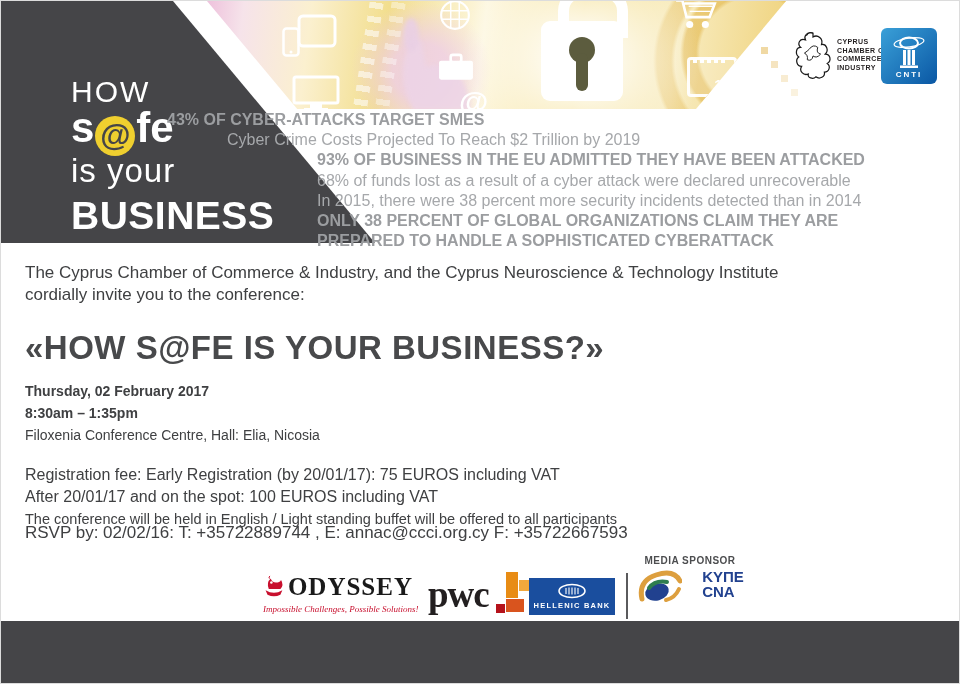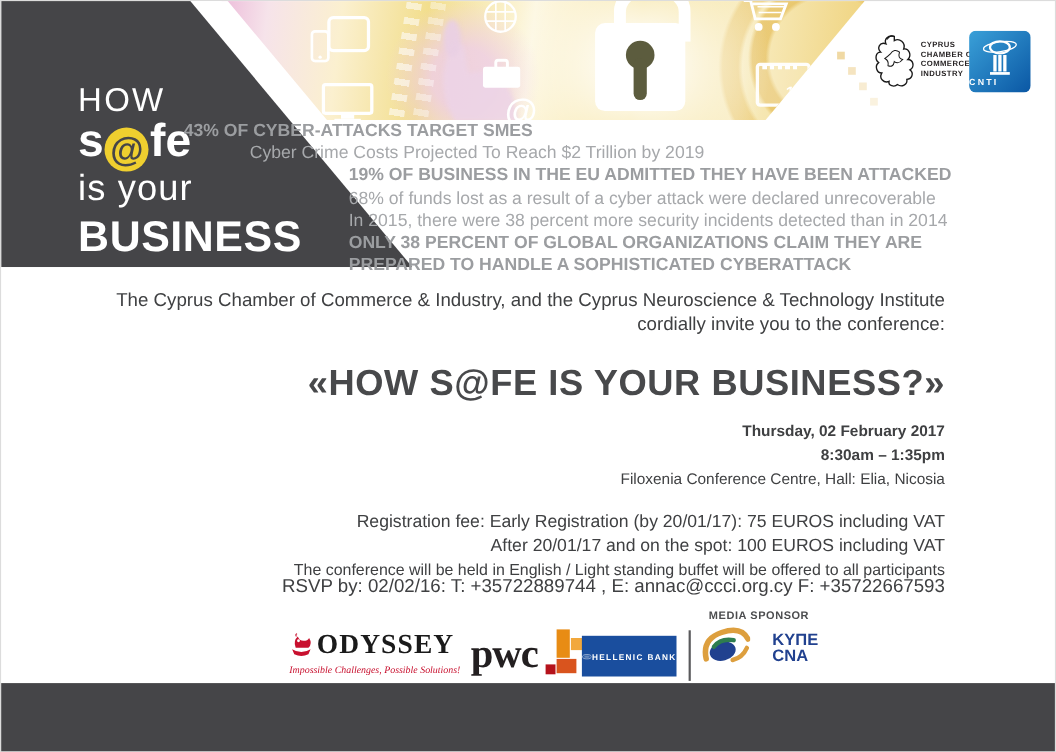--- a/index.html
+++ b/index.html
@@ -38,54 +38,54 @@
   #b2{top:103px;font-size:42px;font-weight:bold;letter-spacing:0;}
   #b2 .at{display:inline-block;width:40px;height:40px;line-height:40px;border-radius:50%;
       background:#efcf2f;color:#454548;font-size:31px;text-align:center;vertical-align:-4px;margin:0 1px;}
   #b3{top:151px;font-size:33px;font-weight:300;letter-spacing:1px;}
   #b4{top:193px;font-size:39px;font-weight:bold;letter-spacing:0.5px;}
 
   
   #chamber{position:absolute;left:793px;top:28px;display:flex;}
   #chamber .txt{margin-left:5px;margin-top:9px;font-size:7px;font-weight:bold;color:#231f20;letter-spacing:.4px;line-height:8.5px;}
   #cnti{position:absolute;left:880px;top:27px;width:56px;height:56px;}
-  #cnti .label{position:absolute;left:0;right:0;bottom:5px;text-align:left;color:#fff;
+  #cnti .label{position:absolute;left:0;right:0;bottom:5px;text-align:center;color:#fff;
       font-size:8px;font-weight:bold;letter-spacing:2px;}
 
   
   #stats{position:absolute;left:316px;top:109px;width:624px;text-align:left;
      color:#a6a8ab;font-size:16px;line-height:20.2px;white-space:nowrap;}
   #stats .b{font-weight:bold;color:#9b9da0;}
   #stats .s1{position:relative;left:-150px;}
   #stats .s2{position:relative;left:-90px;}
 
   
-  .center{position:absolute;left:0;width:858px;text-align:right;color:#3f4042;}
+  .center{position:absolute;left:0;width:858px;text-align:left;color:#3f4042;padding-left:24px;}
   #invite{top:261px;font-size:17px;line-height:22px;}
   #title{top:328px;font-size:33px;font-weight:bold;color:#48494b;letter-spacing:.5px;}
   #event{top:379px;font-size:14px;line-height:22px;}
   #event .b{font-weight:bold;}
   #reg{top:463px;font-size:16px;line-height:22px;}
   #reg .small{font-size:14.5px;}
   #rsvp{top:522px;font-size:17px;}
 
   
   #odyssey{position:absolute;left:262px;top:570px;width:150px;}
   #odyssey .row{display:flex;align-items:center;justify-content:center;}
   #odyssey .name{font-family:"Liberation Serif",serif;font-weight:bold;font-size:25px;color:#1a1a1a;letter-spacing:1px;margin-left:3px;}
   #odyssey .tag{font-family:"Liberation Serif",serif;font-style:italic;font-size:9px;color:#c8102e;margin-top:1px;white-space:nowrap;}
   #pwc{position:absolute;left:427px;top:571px;display:flex;align-items:flex-start;}
   #pwc .name{font-family:"Liberation Serif",serif;font-weight:bold;font-size:37px;color:#231f20;line-height:34px;margin-top:6px;letter-spacing:-1px;}
   #hellenic{position:absolute;left:528px;top:577px;width:86px;height:37px;background:#1a4e9e;
-     display:flex;align-items:center;justify-content:center;}
+     display:flex;flex-direction:column;align-items:center;justify-content:center;}
   #hellenic .name{color:#fff;font-size:7.5px;font-weight:bold;letter-spacing:1.2px;margin-top:2px;white-space:nowrap;}
   #sponsor-divider{position:absolute;left:625px;top:572px;width:2px;height:46px;background:#5a5a5c;}
   #media{position:absolute;left:634px;top:554px;width:110px;text-align:center;}
   #media .label{font-size:10px;font-weight:bold;color:#4c4d4f;letter-spacing:.5px;}
-  #media .row{display:flex;align-items:center;justify-content:center;margin-top:3px;gap:16px;}
+  #media .row{display:flex;justify-content:center;margin-top:3px;gap:16px;}
   #media .kype{color:#21418f;font-weight:bold;font-size:15px;line-height:15px;text-align:left;margin-left:4px;}
 
   #bottombar{position:absolute;left:0;top:620px;width:960px;height:64px;background:#454548;}
 </style>
 </head>
 <body>
 
 <div id="page">
 
   <div id="montage">
@@ -186,21 +186,21 @@
         <rect x="26.5" y="22" width="3" height="15" fill="#fff"></rect>
         <rect x="31" y="22" width="3" height="15" fill="#fff"></rect>
         <rect x="19" y="37.5" width="18" height="2.5" fill="#fff"></rect>
       </svg>
     <div class="label">CNTI</div>
   </div>
 
   <div id="stats">
     <div class="b"><span class="s1">43% OF CYBER-ATTACKS TARGET SMES</span></div>
     <div><span class="s2">Cyber Crime Costs Projected To Reach $2 Trillion by 2019</span></div>
-    <div class="b">19% OF BUSINESS IN THE EU ADMITTED THEY HAVE BEEN ATTACKED</div>
+    <div class="b">93% OF BUSINESS IN THE EU ADMITTED THEY HAVE BEEN ATTACKED</div>
     <div>68% of funds lost as a result of a cyber attack were declared unrecoverable</div>
     <div>In 2015, there were 38 percent more security incidents detected than in 2014</div>
     <div class="b">ONLY 38 PERCENT OF GLOBAL ORGANIZATIONS CLAIM THEY ARE</div>
     <div class="b">PREPARED TO HANDLE A SOPHISTICATED CYBERATTACK</div>
   </div>
 
   <div class="center" id="invite">
     <div>The Cyprus Chamber of Commerce &amp; Industry, and the Cyprus Neuroscience &amp; Technology Institute</div>
     <div>cordially invite you to the conference:</div>
   </div>

